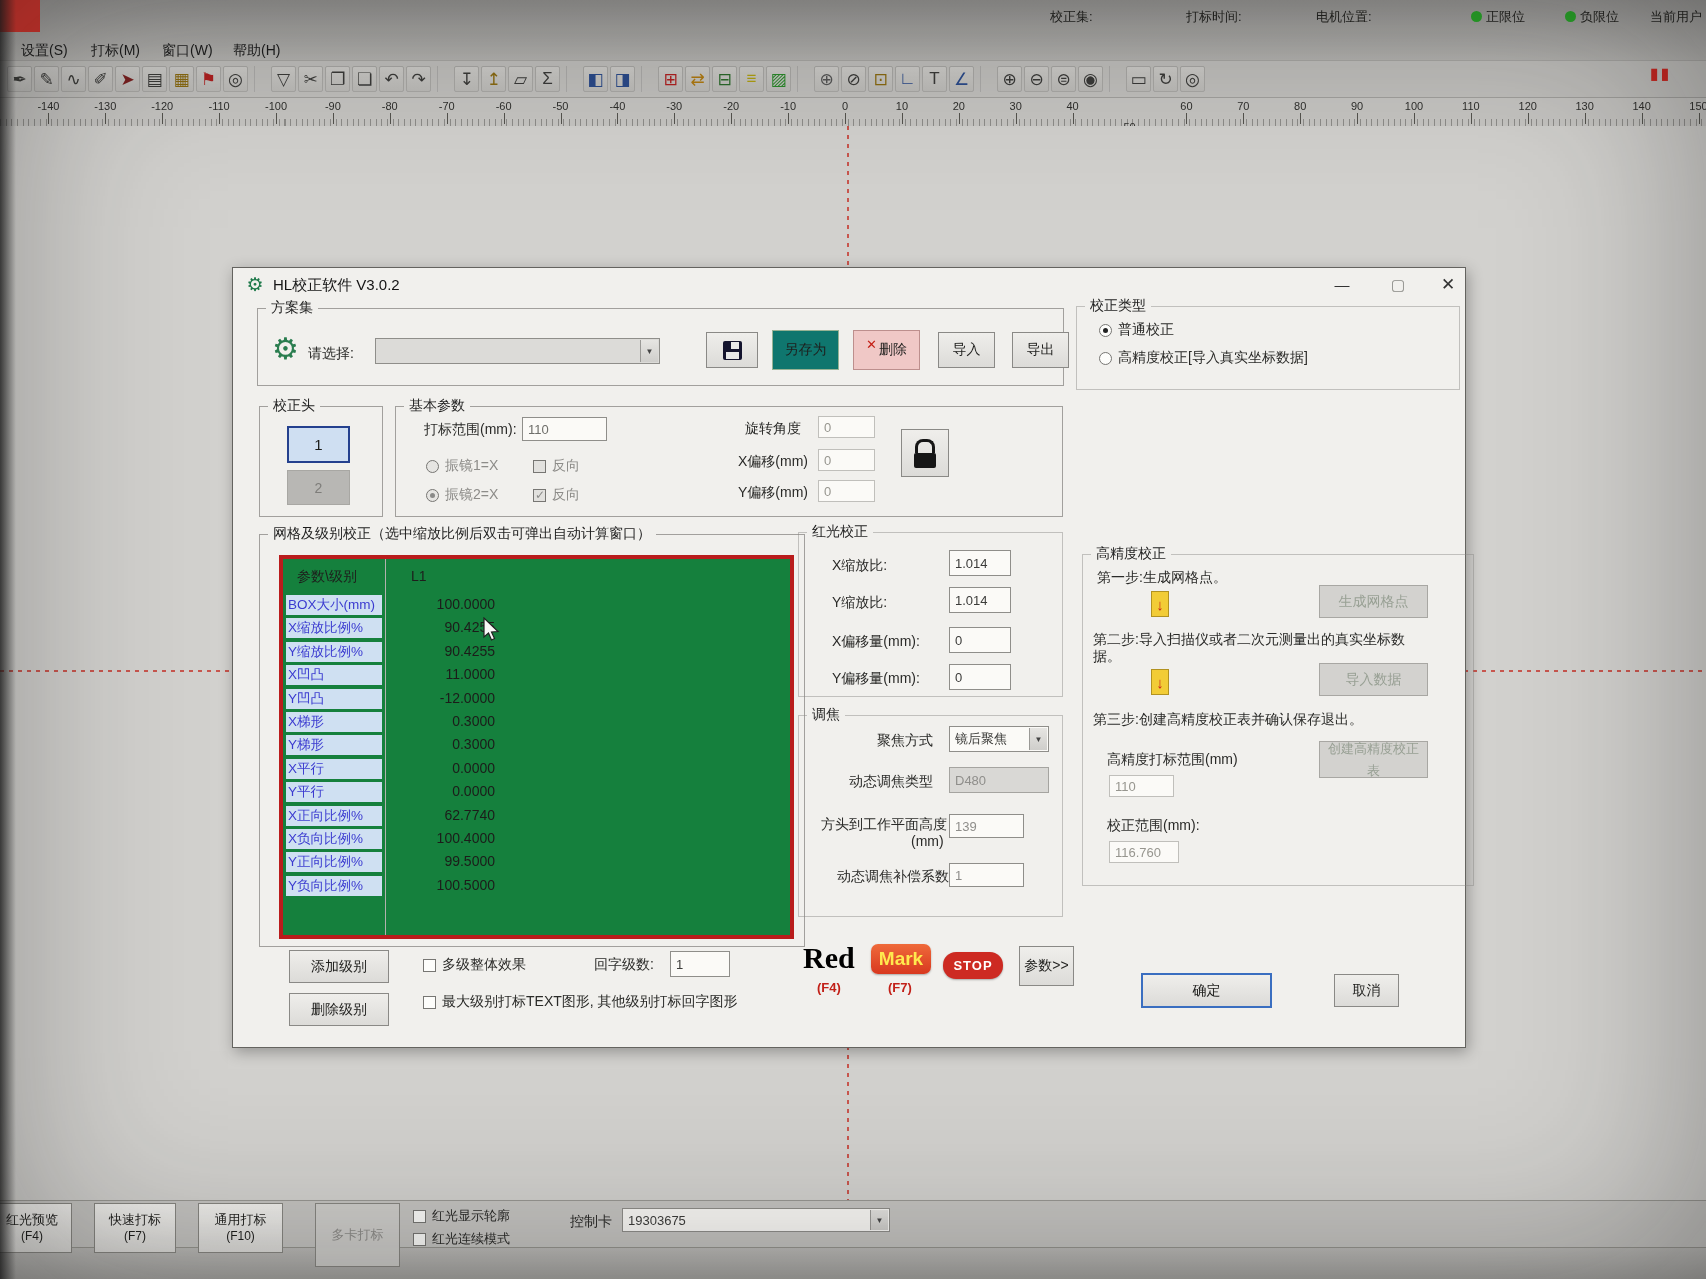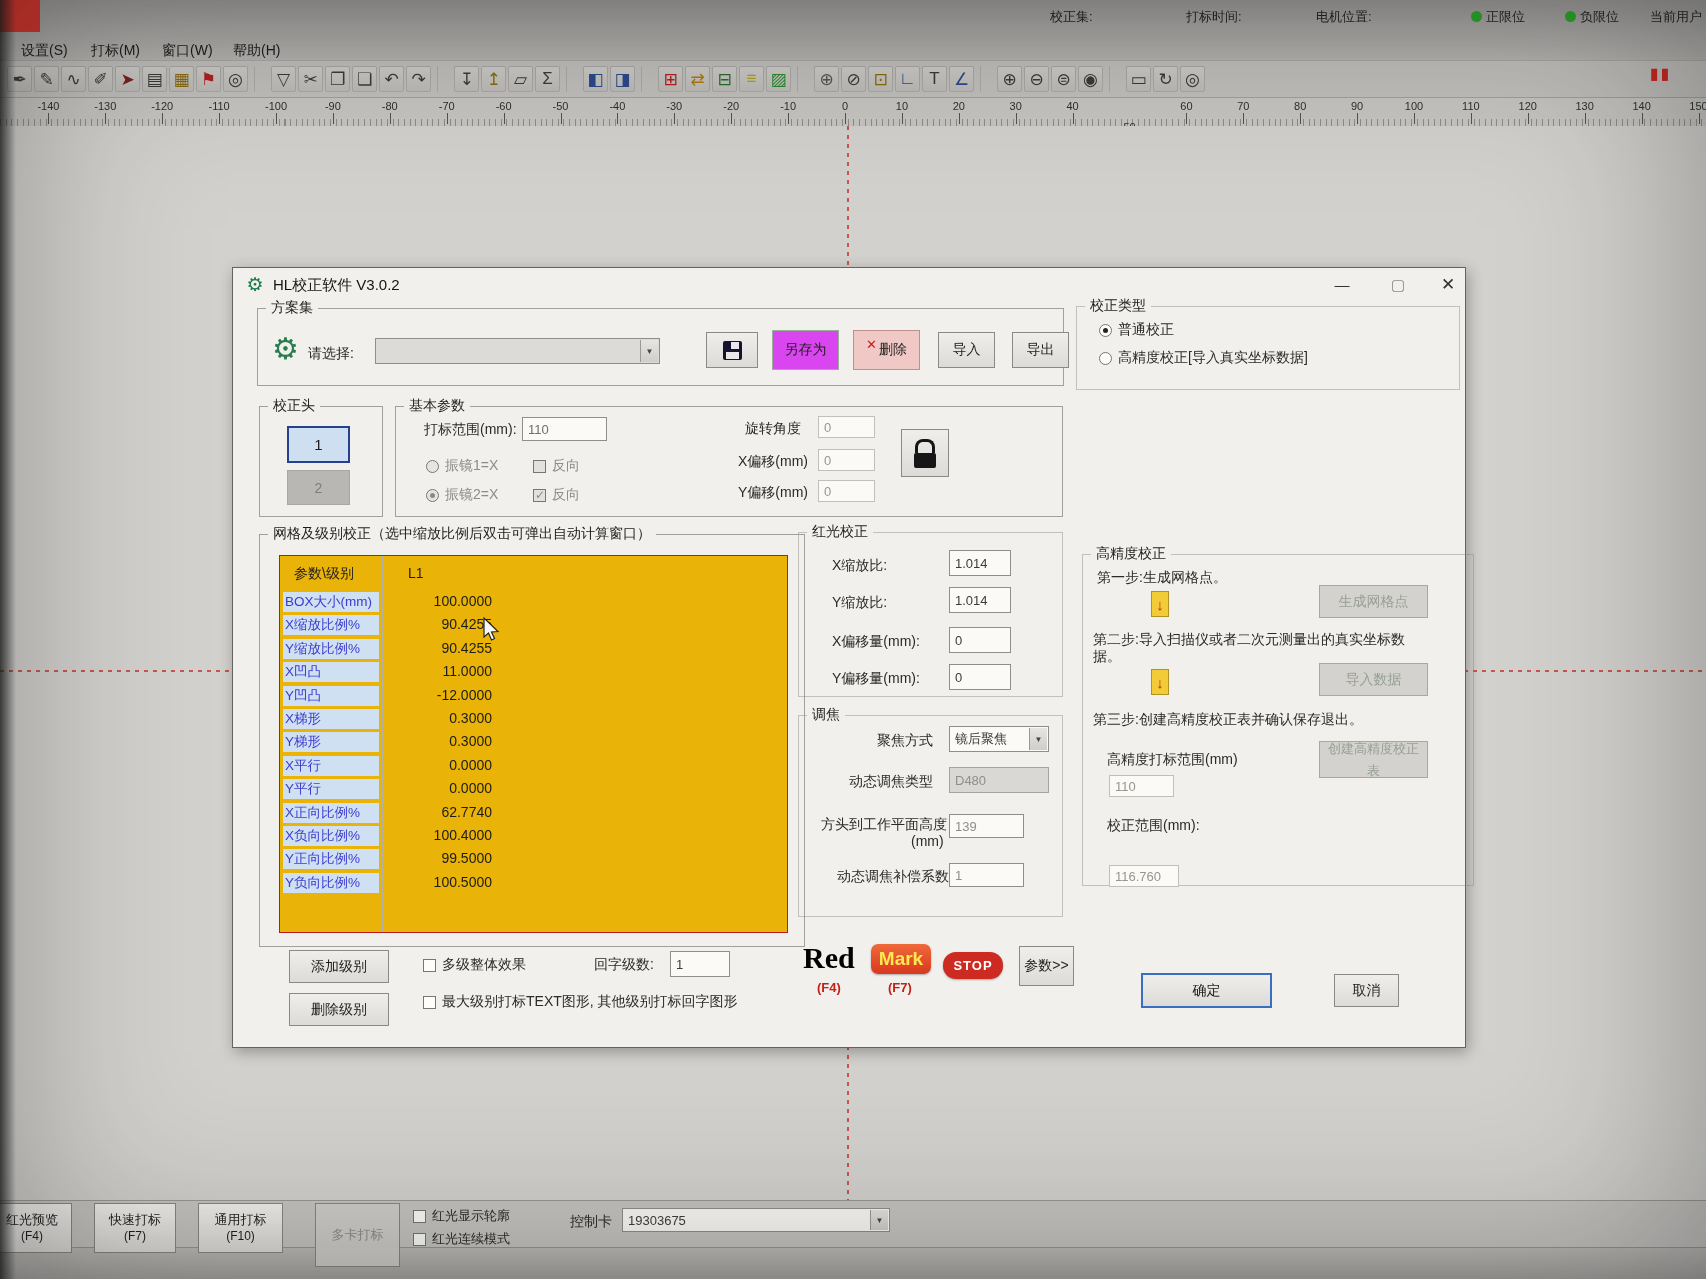--- a/index.html
+++ b/index.html
@@ -52,21 +52,21 @@
   
   .radio{width:13px;height:13px;border:1px solid #777673;border-radius:50%;background:#fdfdfb;display:inline-block;position:relative;box-sizing:border-box;}
   .radio.sel::after{content:"";position:absolute;left:3px;top:3px;width:5px;height:5px;border-radius:50%;background:#222;}
   .radio.sel-dis::after{content:"";position:absolute;left:3px;top:3px;width:5px;height:5px;border-radius:50%;background:#8a8a88;}
   .radio.dis{background:#e6e5e2;}
   .cb{width:13px;height:13px;border:1px solid #777673;background:#fdfdfb;display:inline-block;position:relative;box-sizing:border-box;}
   .cb.dis{background:#e2e1de;}
   .cb.chk-dis::after{content:"✓";position:absolute;left:1px;top:-2px;font-size:12px;color:#8a8a88;}
   .inline-lab{display:inline-flex;align-items:center;gap:6px;font-size:14px;}
   
-  #grid-table{background:#eab308;border:1px solid #b91c1c;}
+  #grid-table{background:#15803d;border:4px solid #b91c1c;}
   #grid-col-div{position:absolute;top:0;bottom:0;left:102px;width:1px;background:#b2b1ae;}
   .ghead{position:absolute;font-size:14px;color:#1e1e1c;}
   .grow{position:absolute;left:0;width:100%;height:23px;}
   .gl{position:absolute;left:3px;top:2px;width:96px;font-size:13.5px;color:#3b3bd0;background:#cfe0f2;padding:1px 2px;box-sizing:border-box;white-space:nowrap;overflow:hidden;}
   .gv{position:absolute;left:112px;top:3px;width:100px;text-align:right;font-size:14px;color:#1c1c1a;}
   
   .yellow-arrow{width:16px;height:24px;background:#f2cc36;border:1px solid #b29220;color:#cc2418;font-size:15px;font-weight:bold;
     display:flex;align-items:center;justify-content:center;}
   #lock-btn{display:flex;flex-direction:column;align-items:center;justify-content:center;}
   .lock-shackle{width:14px;height:11px;border:3px solid #161616;border-bottom:none;border-radius:8px 8px 0 0;}
@@ -214,21 +214,21 @@
     <span class="glabel">方案集</span>
     <span class="abs" style="left:14px;top:22px;font-size:30px;color:#2a7d4f;">⚙</span>
     <span class="abs lbl" style="left:50px;top:36px;">请选择:</span>
     <div class="abs inp" style="left:117px;top:29px;width:285px;height:26px;background:#dcdbd8;">
       <span></span>
       <span class="combo-arrow">▼</span>
     </div>
     <div class="abs btn" style="left:448px;top:23px;width:52px;height:36px;">
       <span class="floppy"></span>
     </div>
-    <div class="abs btn" style="left:514px;top:21px;width:67px;height:40px;background:#d946ef;border-color:#97b294;">
+    <div class="abs btn" style="left:514px;top:21px;width:67px;height:40px;background:#0f766e;border-color:#97b294;">
       <span>另存为</span>
     </div>
     <div class="abs btn" style="left:595px;top:21px;width:67px;height:40px;background:#f0c8c6;border-color:#bd8f8d;">
       <span style="color:#c41e14;font-weight:bold;margin-right:2px;position:relative;top:-6px;font-size:13px;">✕</span>
       <span>删除</span>
     </div>
     <div class="abs btn" style="left:680px;top:23px;width:57px;height:36px;">
       <span>导入</span>
     </div>
     <div class="abs btn" style="left:754px;top:23px;width:57px;height:36px;">
@@ -455,21 +455,21 @@
     </div>
     <span class="abs lbl" style="left:10px;top:156px;">第三步:创建高精度校正表并确认保存退出。</span>
     <span class="abs lbl" style="left:24px;top:196px;">高精度打标范围(mm)</span>
     <div class="abs inp" style="left:26px;top:220px;width:65px;height:22px;border-color:#c0bfbb;color:#97968f;">
       <span>110</span>
     </div>
     <div class="abs btn btn-dis" style="left:236px;top:186px;width:109px;height:37px;font-size:13px;line-height:22px;padding:2px;">
       <span>创建高精度校正表</span>
     </div>
     <span class="abs lbl" style="left:24px;top:262px;">校正范围(mm):</span>
-    <div class="abs inp" style="left:26px;top:286px;width:70px;height:22px;border-color:#c0bfbb;color:#97968f;margin-top:24px;">
+    <div class="abs inp" style="left:26px;top:286px;width:70px;height:22px;border-color:#c0bfbb;color:#97968f;">
       <span>116.760</span>
     </div>
   </div>
 
   <div class="abs btn" style="left:908px;top:705px;width:131px;height:35px;border:2px solid #3a6ec0;">
     <span>确定</span>
   </div>
   <div class="abs btn" style="left:1101px;top:706px;width:65px;height:33px;">
     <span>取消</span>
   </div>

